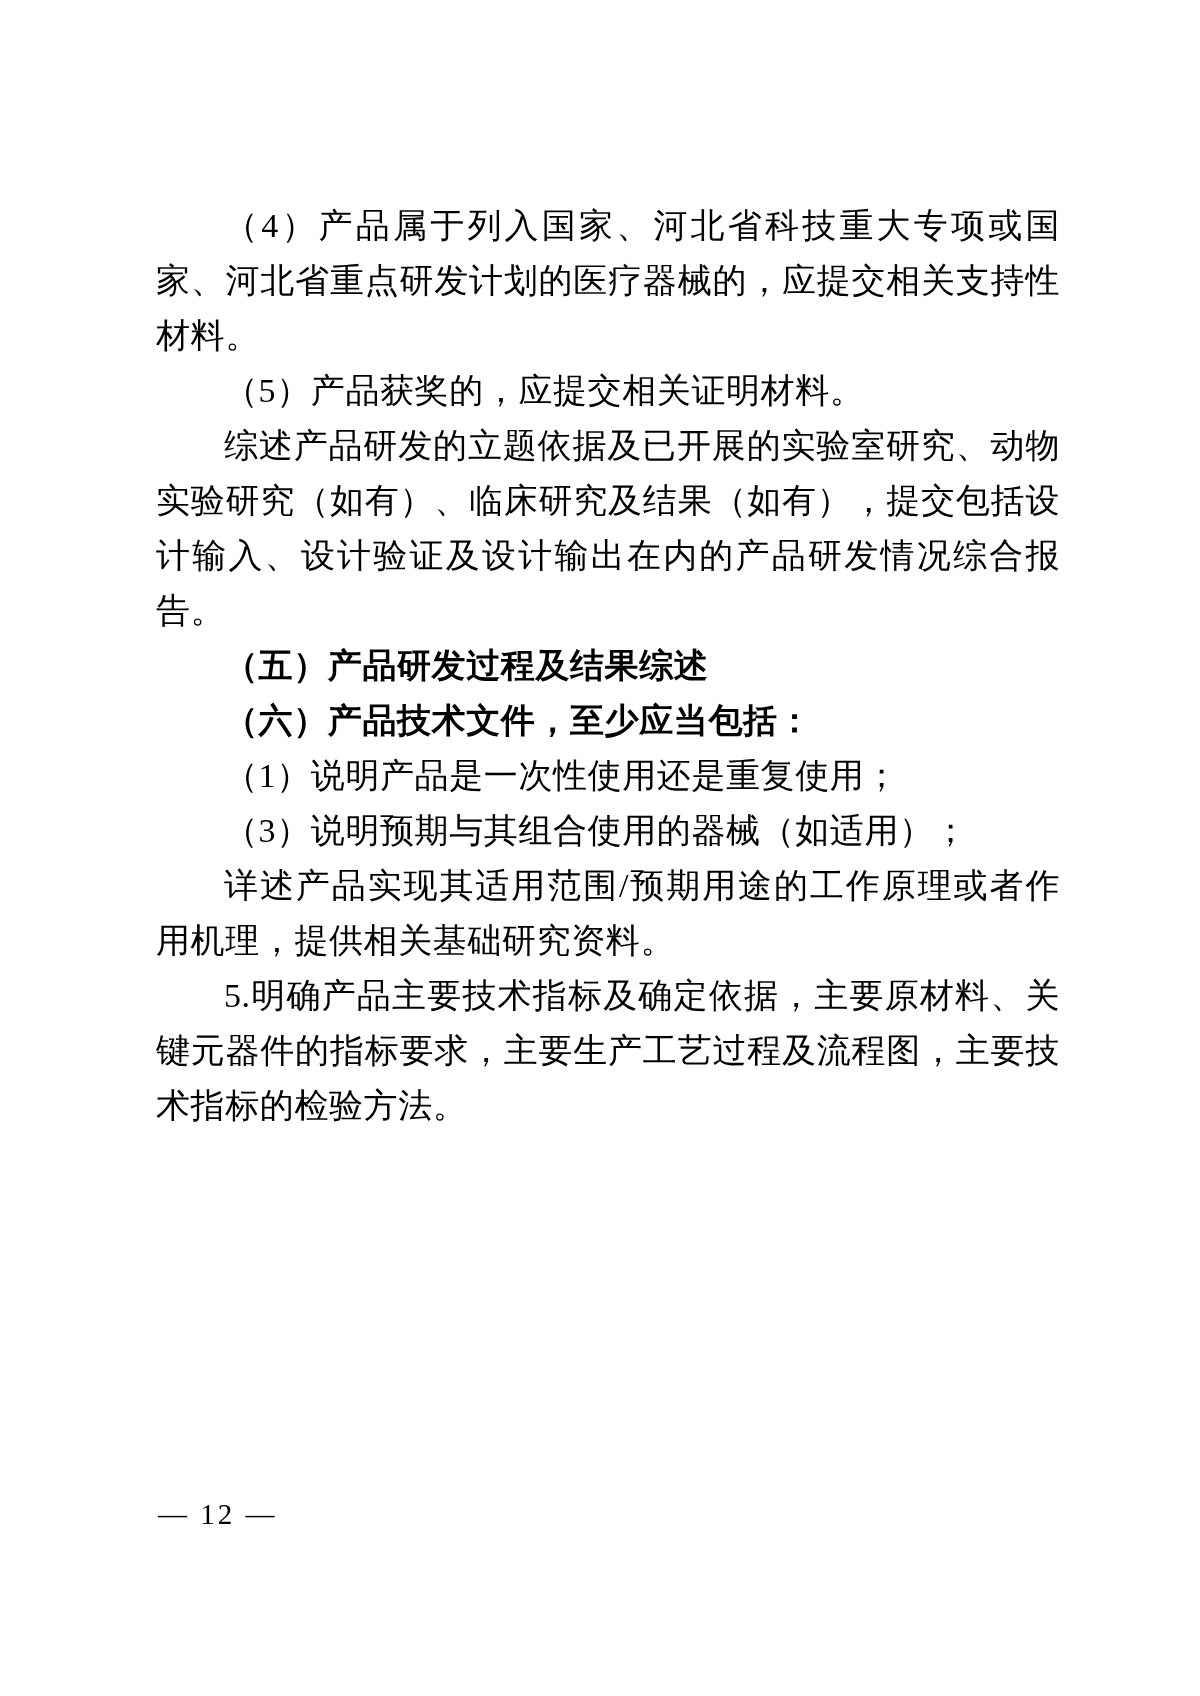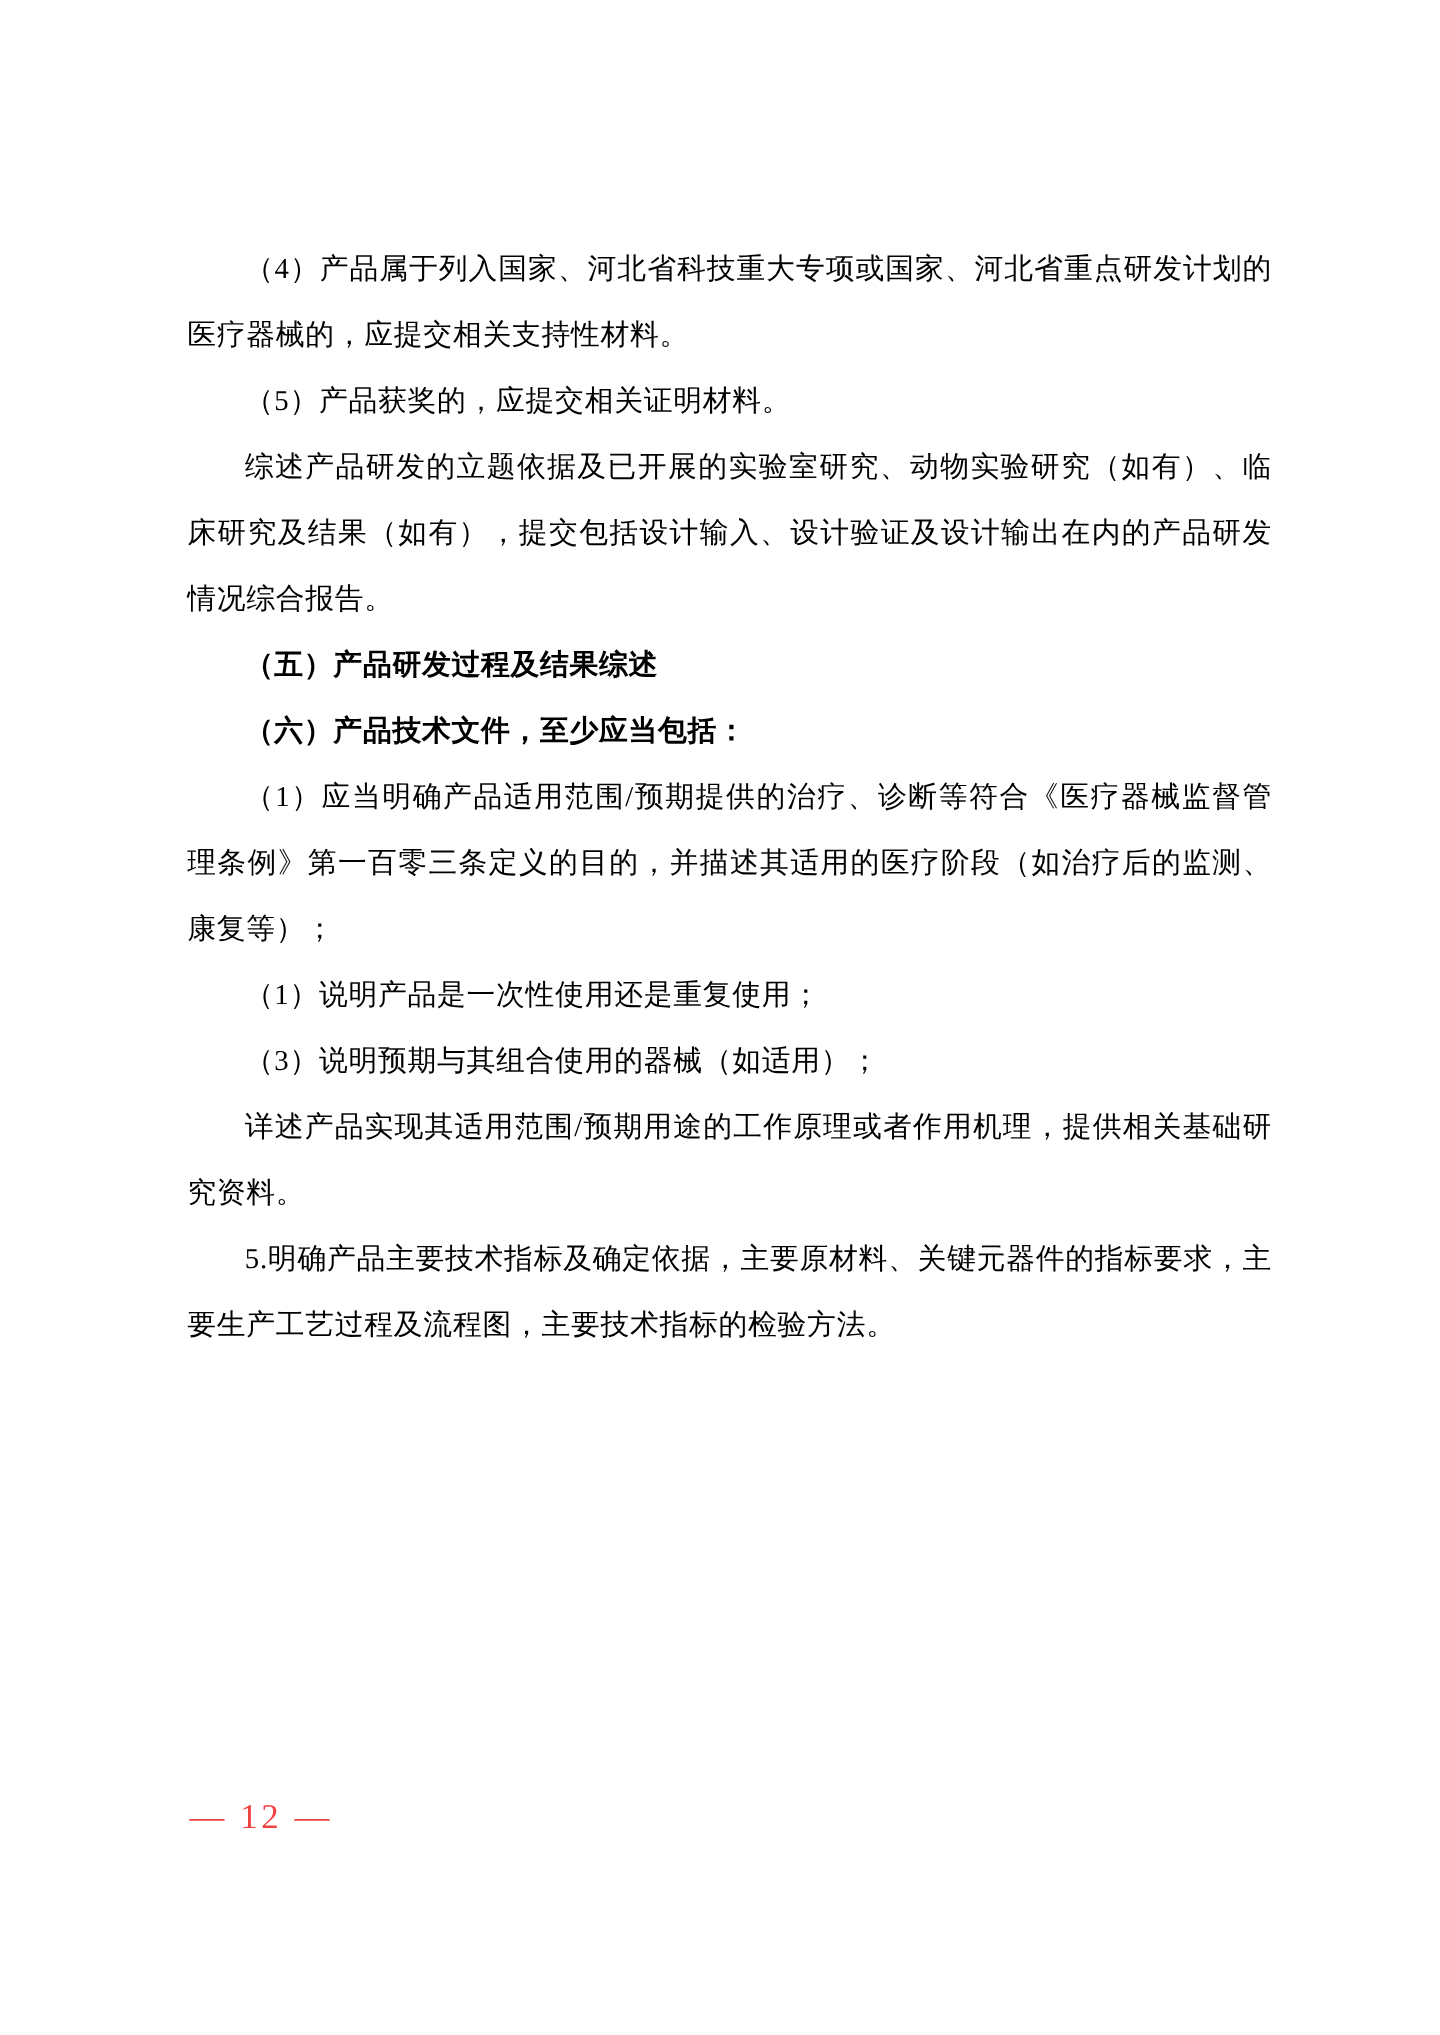--- a/index.html
+++ b/index.html
@@ -17,52 +17,51 @@
     overflow: hidden;
   }
   .content {
     position: absolute;
     left: 156px;
     top: 198px;
     width: 904px;
   }
   .para {
     margin: 0;
-    font-size: 24px;
+    font-size: 34px;
     line-height: 55px;
     letter-spacing: 0.6px;
     text-indent: 2em;
     text-align: justify;
     text-justify: inter-ideograph;
     color: #000000;
   }
   .heading {
     font-weight: 600;
   }
   .footer {
     position: absolute;
     left: 158px;
     top: 1498px;
     font-size: 29px;
     letter-spacing: 3px;
-    color: #ef4444;
+    color: #000000;
     font-family: "Liberation Serif", serif;
   }
 </style>
 </head>
 <body>
 
 <div class="page">
   <div class="content">
     <p class="para">（4）产品属于列入国家、河北省科技重大专项或国家、河北省重点研发计划的医疗器械的，应提交相关支持性材料。</p>
     <p class="para">（5）产品获奖的，应提交相关证明材料。</p>
     <p class="para">综述产品研发的立题依据及已开展的实验室研究、动物实验研究（如有）、临床研究及结果（如有），提交包括设计输入、设计验证及设计输出在内的产品研发情况综合报告。</p>
     <p class="para heading">（五）产品研发过程及结果综述</p>
     <p class="para heading">（六）产品技术文件，至少应当包括：</p>
-    <p class="para">（1）应当明确产品适用范围/预期提供的治疗、诊断等符合《医疗器械监督管理条例》第一百零三条定义的目的，并描述其适用的医疗阶段（如治疗后的监测、康复等）；</p>
     <p class="para">（1）说明产品是一次性使用还是重复使用；</p>
     <p class="para">（3）说明预期与其组合使用的器械（如适用）；</p>
     <p class="para">详述产品实现其适用范围/预期用途的工作原理或者作用机理，提供相关基础研究资料。</p>
     <p class="para">5.明确产品主要技术指标及确定依据，主要原材料、关键元器件的指标要求，主要生产工艺过程及流程图，主要技术指标的检验方法。</p>
   </div>
 
   <div class="footer">
     <span>— 12 —</span>
   </div>
 </div>

